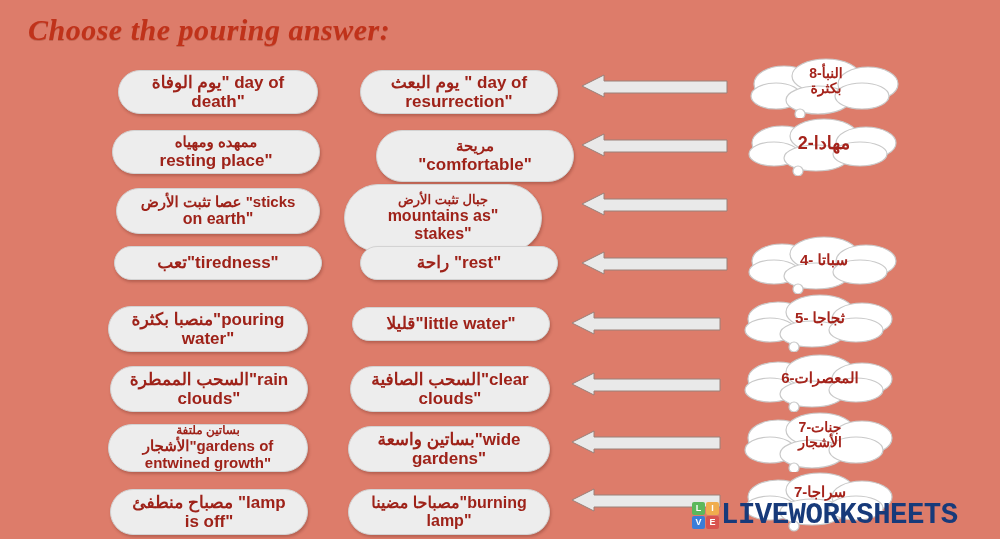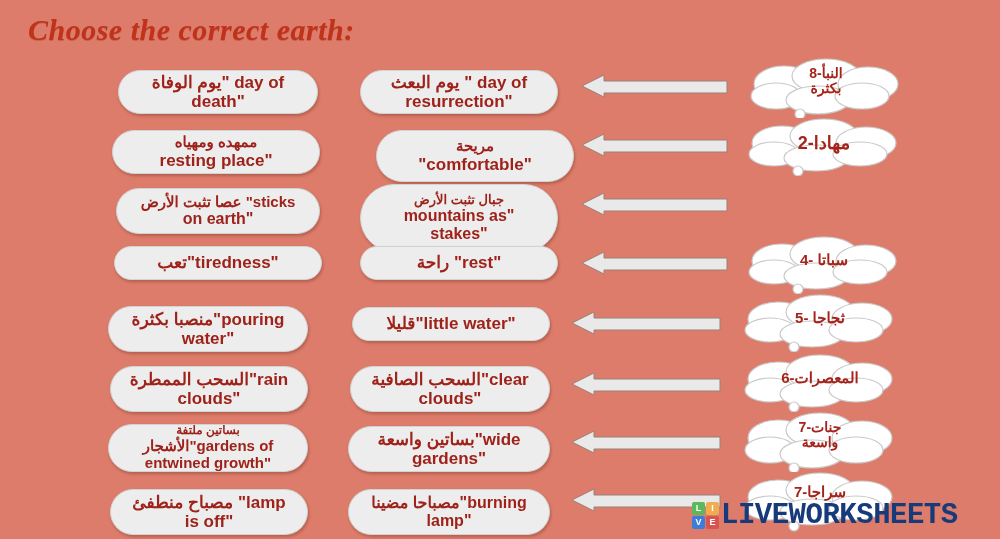--- a/index.html
+++ b/index.html
@@ -106,21 +106,21 @@
     color: #173a7a;
     letter-spacing: -0.5px;
     line-height: 1;
   }
 </style>
 </head>
 <body>
 
 <div id="stage">
 
-  <div id="title">Choose the correct earth:</div>
+  <div id="title">Choose the pouring answer:</div>
 
   <div class="pill" style="left:118px; top:70px; width:200px; height:44px; font-size:17px;">
     <span>
       <span>يوم الوفاة" day of</span>
       <span>death"</span>
     </span>
   </div>
 
   <div class="pill" style="left:112px; top:130px; width:208px; height:44px; font-size:17px;">
     <span>
@@ -178,21 +178,21 @@
     </span>
   </div>
 
   <div class="pill" style="left:376px; top:130px; width:198px; height:52px; font-size:17px;">
     <span>
       <span style="font-size:15px;">مريحة</span>
       <span>"comfortable"</span>
     </span>
   </div>
 
-  <div class="pill" style="left:360px; top:184px; width:198px; height:68px; font-size:16px;">
+  <div class="pill" style="left:344px; top:184px; width:198px; height:68px; font-size:16px;">
     <span>
       <span style="font-size:13px;">جبال تثبت الأرض</span>
       <span>mountains as"</span>
       <span>stakes"</span>
     </span>
   </div>
 
   <div class="pill" style="left:360px; top:246px; width:198px; height:34px; font-size:17px;">
     <span>
       <span>راحة "rest"</span>
@@ -361,21 +361,21 @@
         <ellipse cx="84" cy="20" rx="34" ry="17"></ellipse>
         <ellipse cx="126" cy="28" rx="30" ry="17"></ellipse>
         <ellipse cx="34" cy="40" rx="25" ry="13"></ellipse>
         <ellipse cx="76" cy="44" rx="32" ry="14"></ellipse>
         <ellipse cx="120" cy="40" rx="27" ry="13"></ellipse>
         <circle cx="58" cy="58" r="5"></circle>
       </g>
     </svg>
     <div class="cloud-label" style="top:10px; font-size:14px;">
       <div>7-جنات</div>
-      <div>واسعة</div>
+      <div>الأشجار</div>
     </div>
   </div>
 
   <div class="cloud" style="left:736px; top:470px; width:168px; height:62px;">
     <svg viewBox="0 0 168 62">
       <g fill="#ffffff" stroke="#c9c9c9" stroke-width="1.2">
         <ellipse cx="42" cy="27" rx="30" ry="17"></ellipse>
         <ellipse cx="84" cy="20" rx="34" ry="17"></ellipse>
         <ellipse cx="126" cy="27" rx="30" ry="16"></ellipse>
         <ellipse cx="34" cy="38" rx="25" ry="12"></ellipse>

